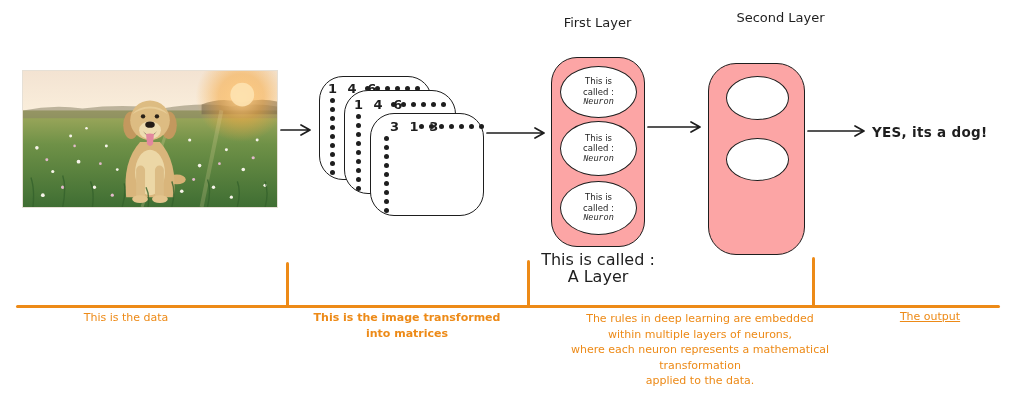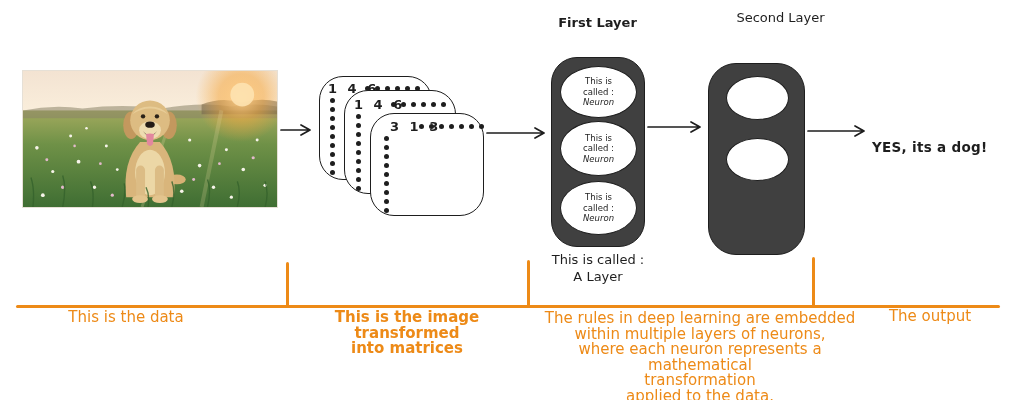--- a/index.html
+++ b/index.html
@@ -30,45 +30,45 @@
     font-size: 13px; font-weight: 600; letter-spacing: 3px;
     white-space: nowrap;
   }
   .hdots { position: absolute; display: flex; gap: 5px; }
   .vdots { position: absolute; display: flex; flex-direction: column; gap: 4px; }
   .dot { width: 5px; height: 5px; border-radius: 50%; background: #1e1e1e; flex: 0 0 auto; }
 
   
   .layer-title { font-size: 13px; text-align: center; white-space: nowrap; }
   .layer-box {
-    background: #404040;
+    background: #fca5a5;
     border: 1.7px solid #1e1e1e;
     border-radius: 26px;
   }
   .neuron {
     position: absolute;
     border: 1.5px solid #1e1e1e;
     border-radius: 50%;
     background: #fff;
     display: flex; flex-direction: column; align-items: center; justify-content: center;
     text-align: center;
     font-size: 8.5px; line-height: 10.5px;
   }
-  .neuron .nline3 { font-style: italic; }
+  .neuron .nline3 { font-style: italic; font-family: Liberation Mono, monospace; }
   .caption {
-    font-size: 13px; line-height: 17px; text-align: center; white-space: pre-line;
-  }
-
-  .output-label { font-size: 13.5px; font-weight: 600; white-space: nowrap; letter-spacing: 0.3px; margin-top: 15px; }
+    font-size: 16px; line-height: 17px; text-align: center; white-space: pre-line;
+  }
+
+  .output-label { font-size: 13.5px; font-weight: 600; white-space: nowrap; letter-spacing: 0.3px; }
 
   
   .orange { background: #ED8A17; border-radius: 2px; }
   .note {
     color: #ED8A17;
-    font-size: 15px; line-height: 15.5px;
+    font-size: 11px; line-height: 15.5px;
     text-align: center; white-space: pre-line;
   }
 </style>
 </head>
 <body>
 
 <div class="abs photo">
   <svg viewBox="0 0 256 138" preserveAspectRatio="none">
     <defs>
       <linearGradient id="sky" x1="0" y1="0" x2="0" y2="1">
@@ -234,21 +234,21 @@
       <span class="dot"></span>
     </div>
 </div>
 
 <div class="abs arrow" style="left:486px; top:125px;">
   <svg width="62" height="16">
       <path d="M1 8 H57 M49 3 L58 8 L49 13"></path>
     </svg>
 </div>
 
-<div class="abs layer-title" style="left:535px; top:15px; width:125px;font-weight:bold;">First Layer</div>
+<div class="abs layer-title" style="left:535px; top:15px; width:125px;">First Layer</div>
 <div class="abs layer-box" style="left:551px; top:57px; width:94px; height:190px;">
   <div class="neuron" style="left:8px; top:8px; width:77px; height:52px;">
     <span class="nline1">This is</span>
     <span class="nline2">called :</span>
     <span class="nline3">Neuron</span>
   </div>
   <div class="neuron" style="left:8px; top:63px; width:77px; height:55px;">
     <span class="nline1">This is</span>
     <span class="nline2">called :</span>
     <span class="nline3">Neuron</span>
@@ -288,13 +288,13 @@
 <div class="abs orange" style="left:812px; top:257px; width:2.5px; height:49px;"></div>
 
 <div class="abs note" style="left:16px; top:310px; width:220px;">This is the data</div>
 <div class="abs note" style="left:296px; top:310px; width:222px;font-weight:bold;">This is the image transformed
 into matrices</div>
 <div class="abs note" style="left:533px; top:311px; width:334px;">The rules in deep learning are embedded
 within multiple layers of neurons,
 where each neuron represents a mathematical
 transformation
 applied to the data.</div>
-<div class="abs note" style="left:845px; top:309px; width:170px;">The output</div>
+<div class="abs note" style="left:845px; top:309px; width:170px;text-decoration:underline;">The output</div>
 
 </body></html>

